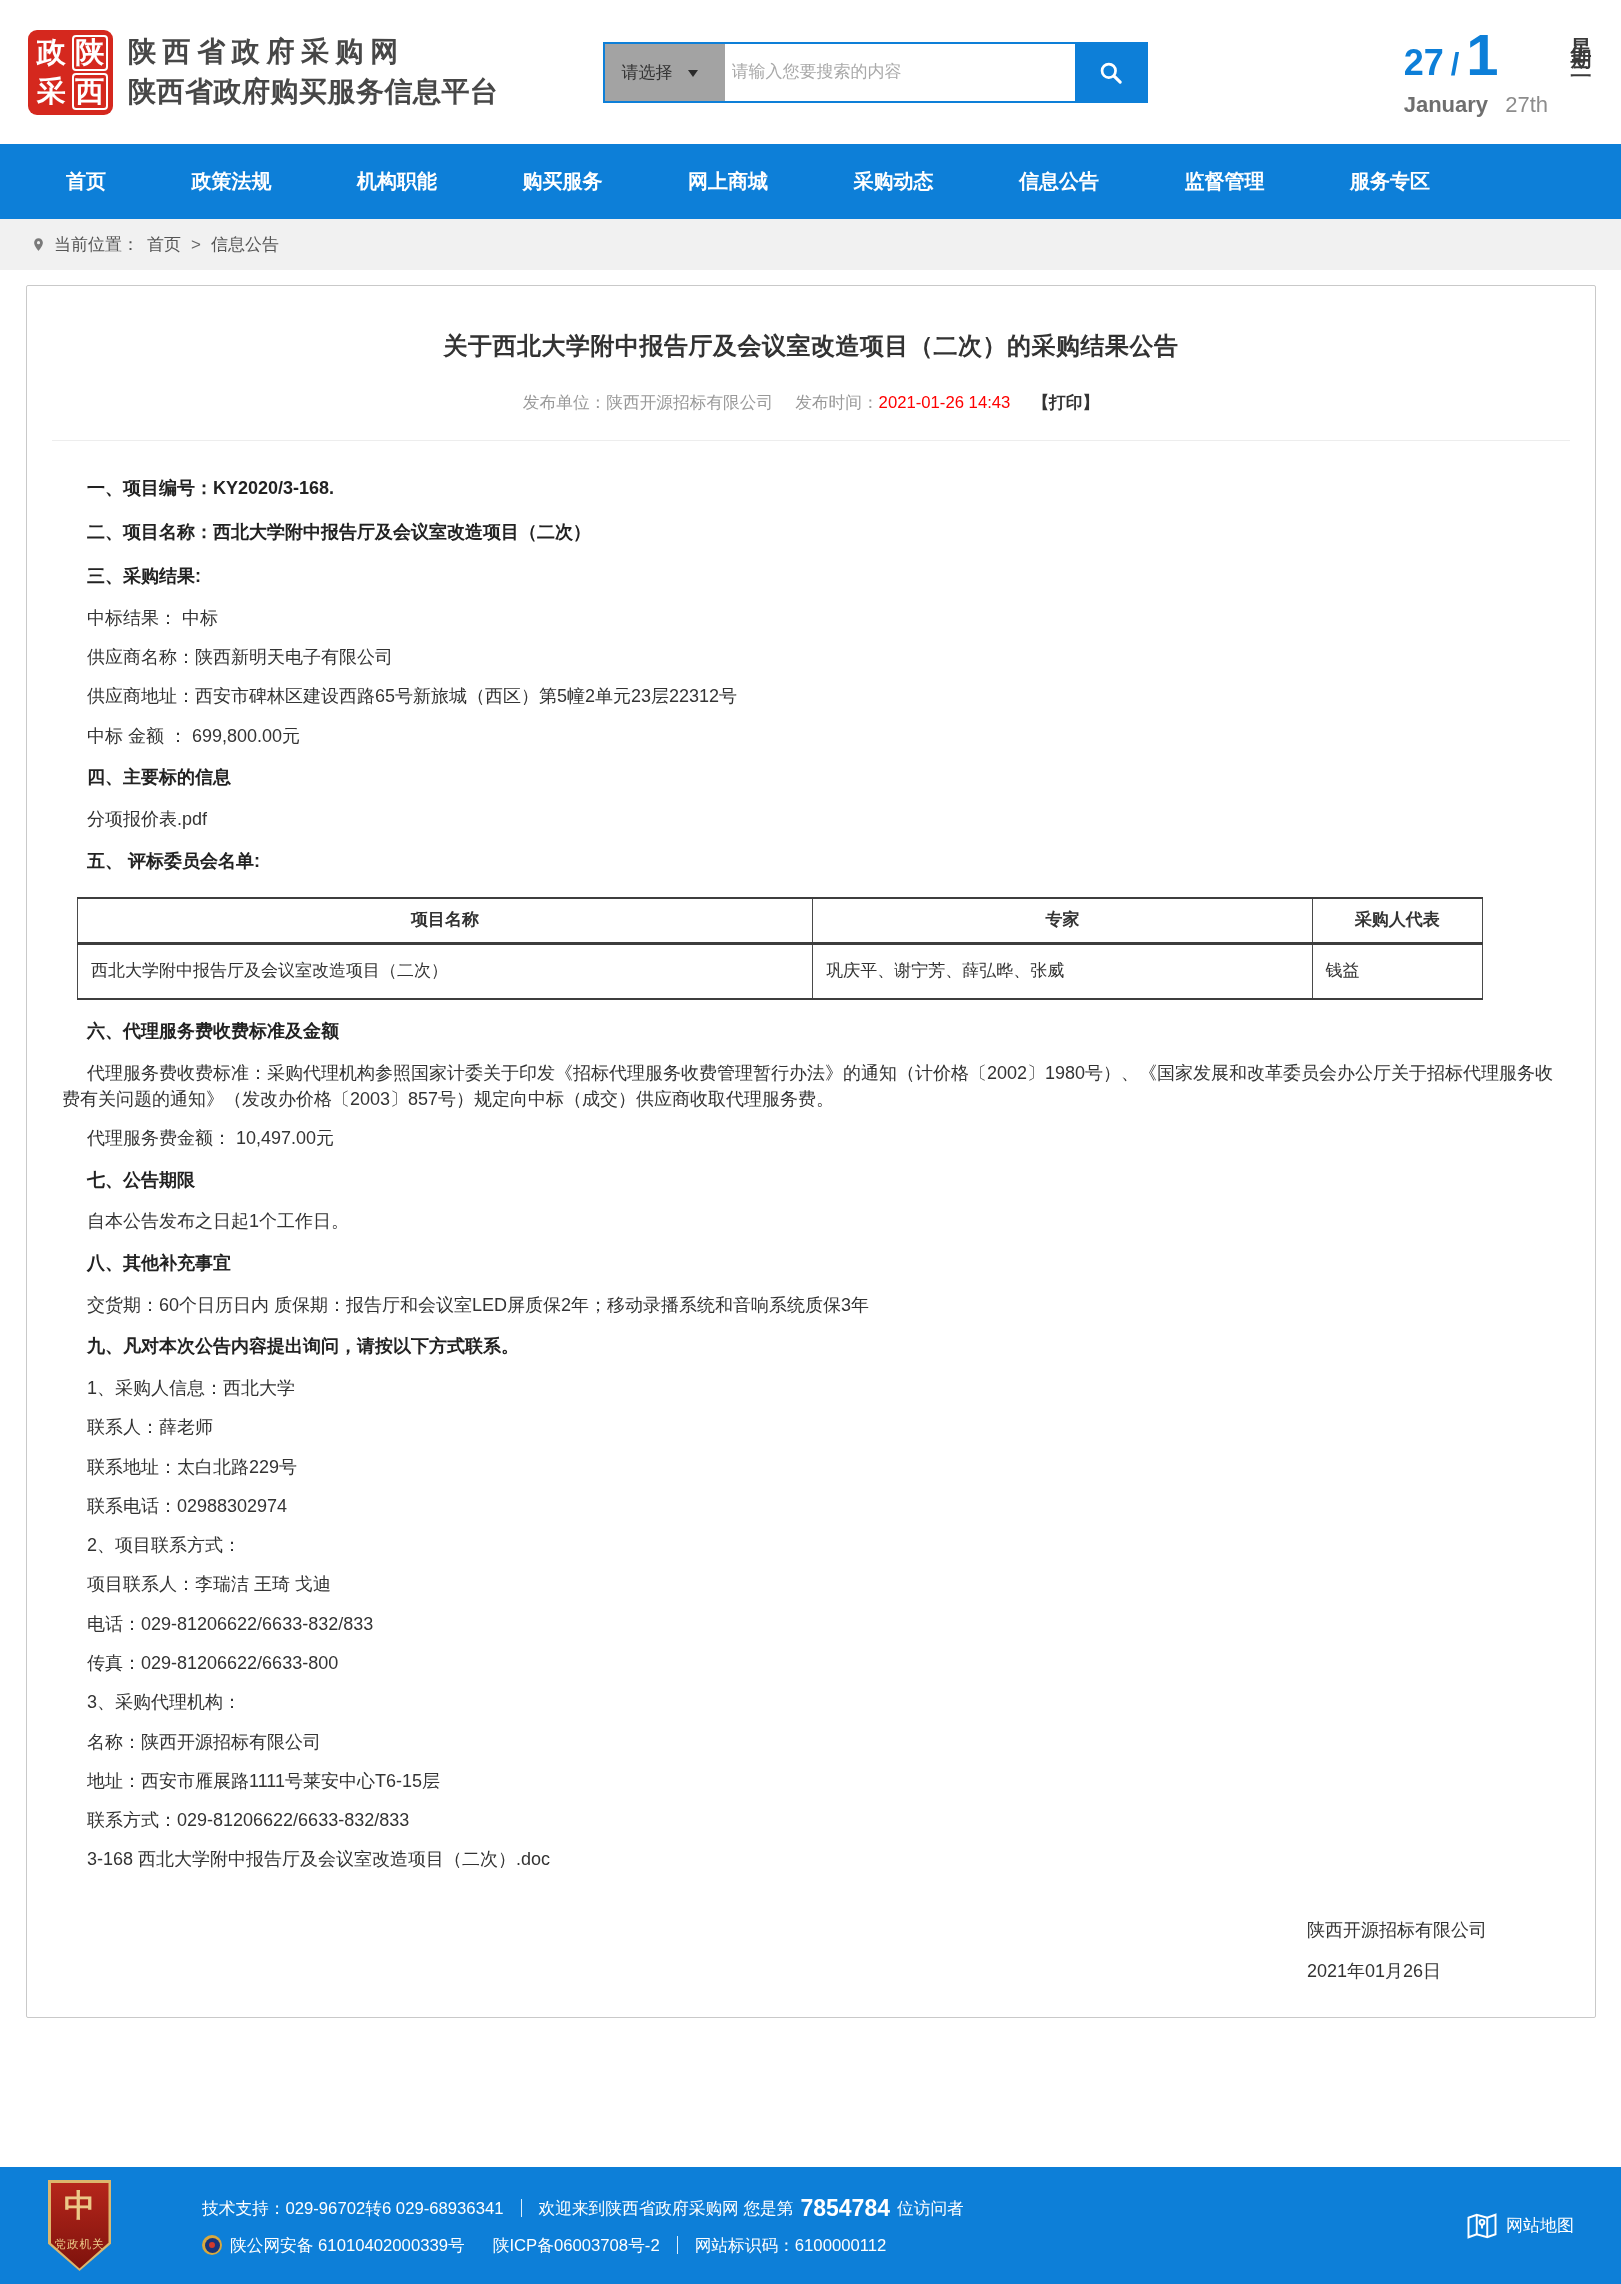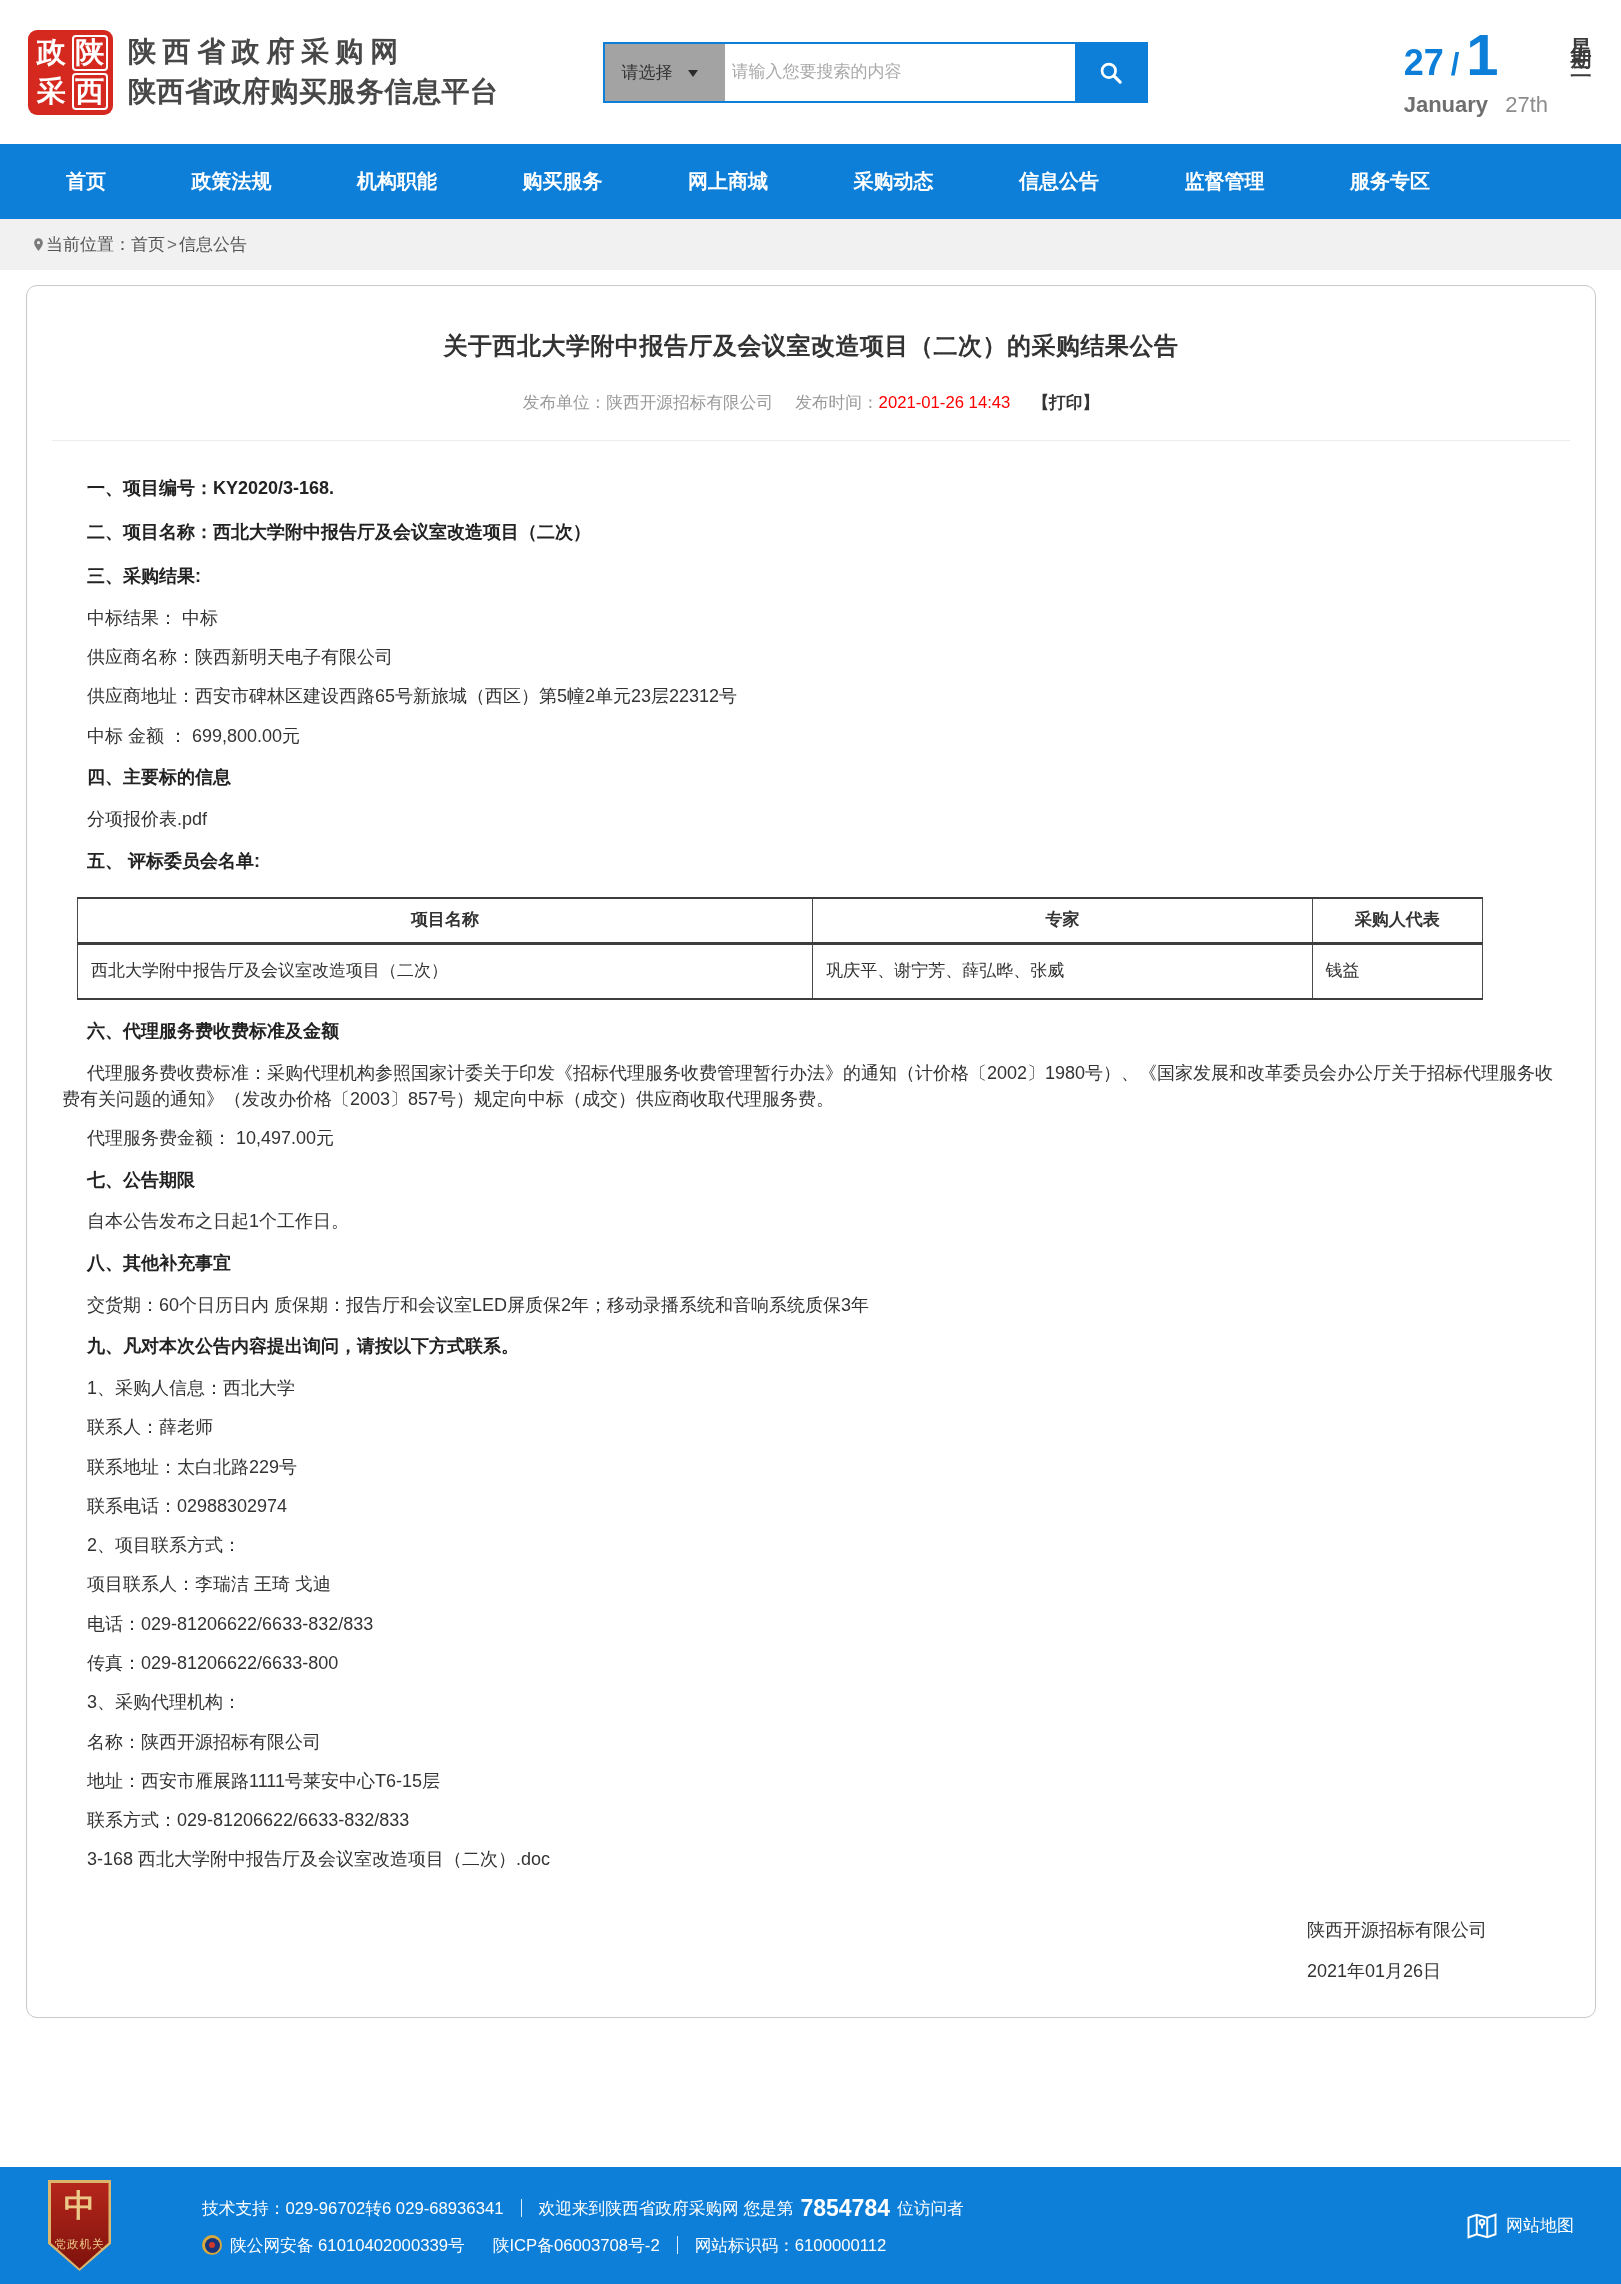--- a/index.html
+++ b/index.html
@@ -40,27 +40,27 @@
   .date-en .dord{color:#8c8c8c;margin-left:11px;font-weight:normal}
   .weekday{writing-mode:vertical-rl;text-orientation:upright;font-size:21px;font-weight:bold;
            color:#3a3a3a;letter-spacing:11px;line-height:1;height:104px}
 
   
   .main-nav{height:75px;background:#0d7fd8;display:flex;align-items:center;
             justify-content:space-between;padding:0 192px 0 66px}
   .nav-item{color:#fff;font-size:20px;font-weight:bold;text-decoration:none;white-space:nowrap;cursor:pointer}
 
   
-  .breadcrumb{height:51px;background:#f1f1f1;display:flex;align-items:center;
+  .breadcrumb{height:51px;background:#f1f1f1;display:flex;align-items:center;gap:8px;
               padding-left:31px;font-size:17px;color:#555}
   .breadcrumb a{color:#555;text-decoration:none;cursor:pointer}
   .crumb-sep{padding:0 2px;color:#666}
 
   
-  .card{margin:15px 26px 0;background:#fff;border:1px solid #c9c9c9;border-radius:11px;padding-bottom:20px}
+  .card{margin:15px 26px 0;background:#fff;border:1px solid #c9c9c9;border-radius:2px;padding-bottom:20px}
   .article-title{text-align:center;font-size:24px;font-weight:bold;color:#333;margin-top:44px;
                  letter-spacing:0.5px}
   .meta{display:flex;justify-content:center;align-items:center;gap:22px;margin-top:29px;
         font-size:16.7px;color:#999}
   .meta .time{color:#fe0000}
   .meta .print{color:#333;font-weight:bold;cursor:pointer}
   .divider{border-top:1.5px solid #ededed;margin:26px 25px 0}
 
   .content{padding:25px 35px 0;font-size:18px;line-height:1.45;color:#333}
   .para{padding:6.6px 0;text-indent:25px}

